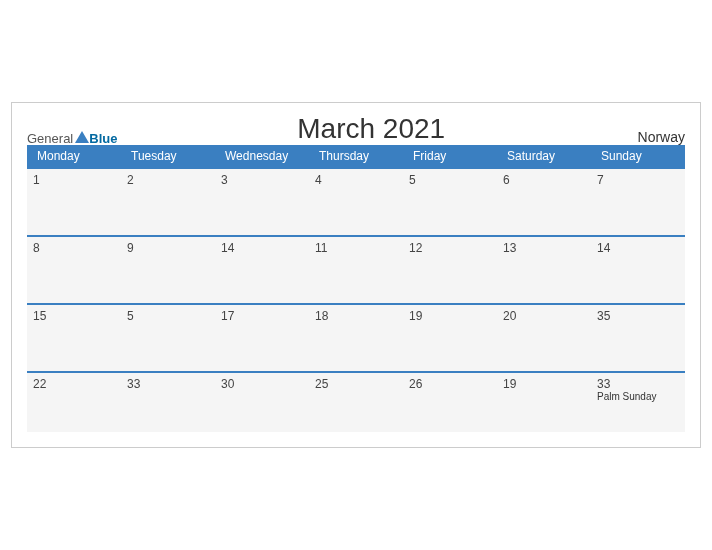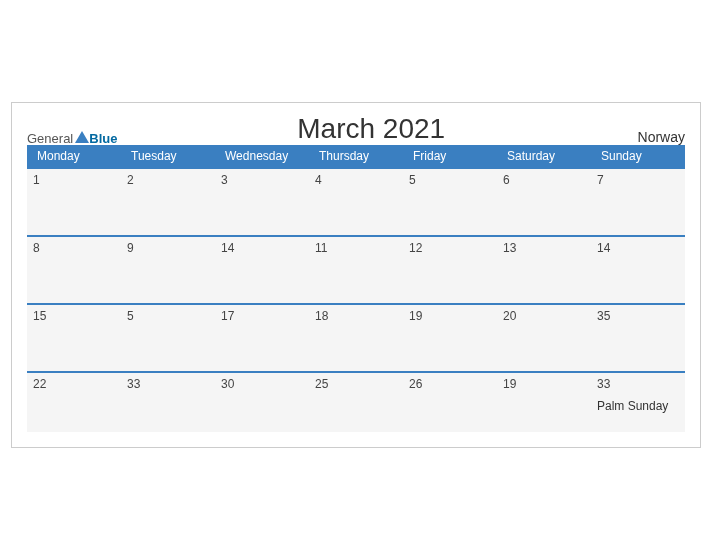--- a/index.html
+++ b/index.html
@@ -86,23 +86,23 @@
     .calendar-grid td.empty {
       background: #f5f5f5;
     }
     .day-number {
       display: block;
       font-size: 12px;
       color: #444;
     }
     .holiday-label {
       display: block;
-      font-size: 12px;
-      color: #333;
-      margin-top: 8px;
+      font-size: 10px;
+      color: #333;
+      margin-top: 0;
     }
     .calendar-grid tr:last-child td {
       height: 60px;
     }
   </style>
 </head>
 <body>
 
 <div class="calendar-container">
   <div class="calendar-header">

